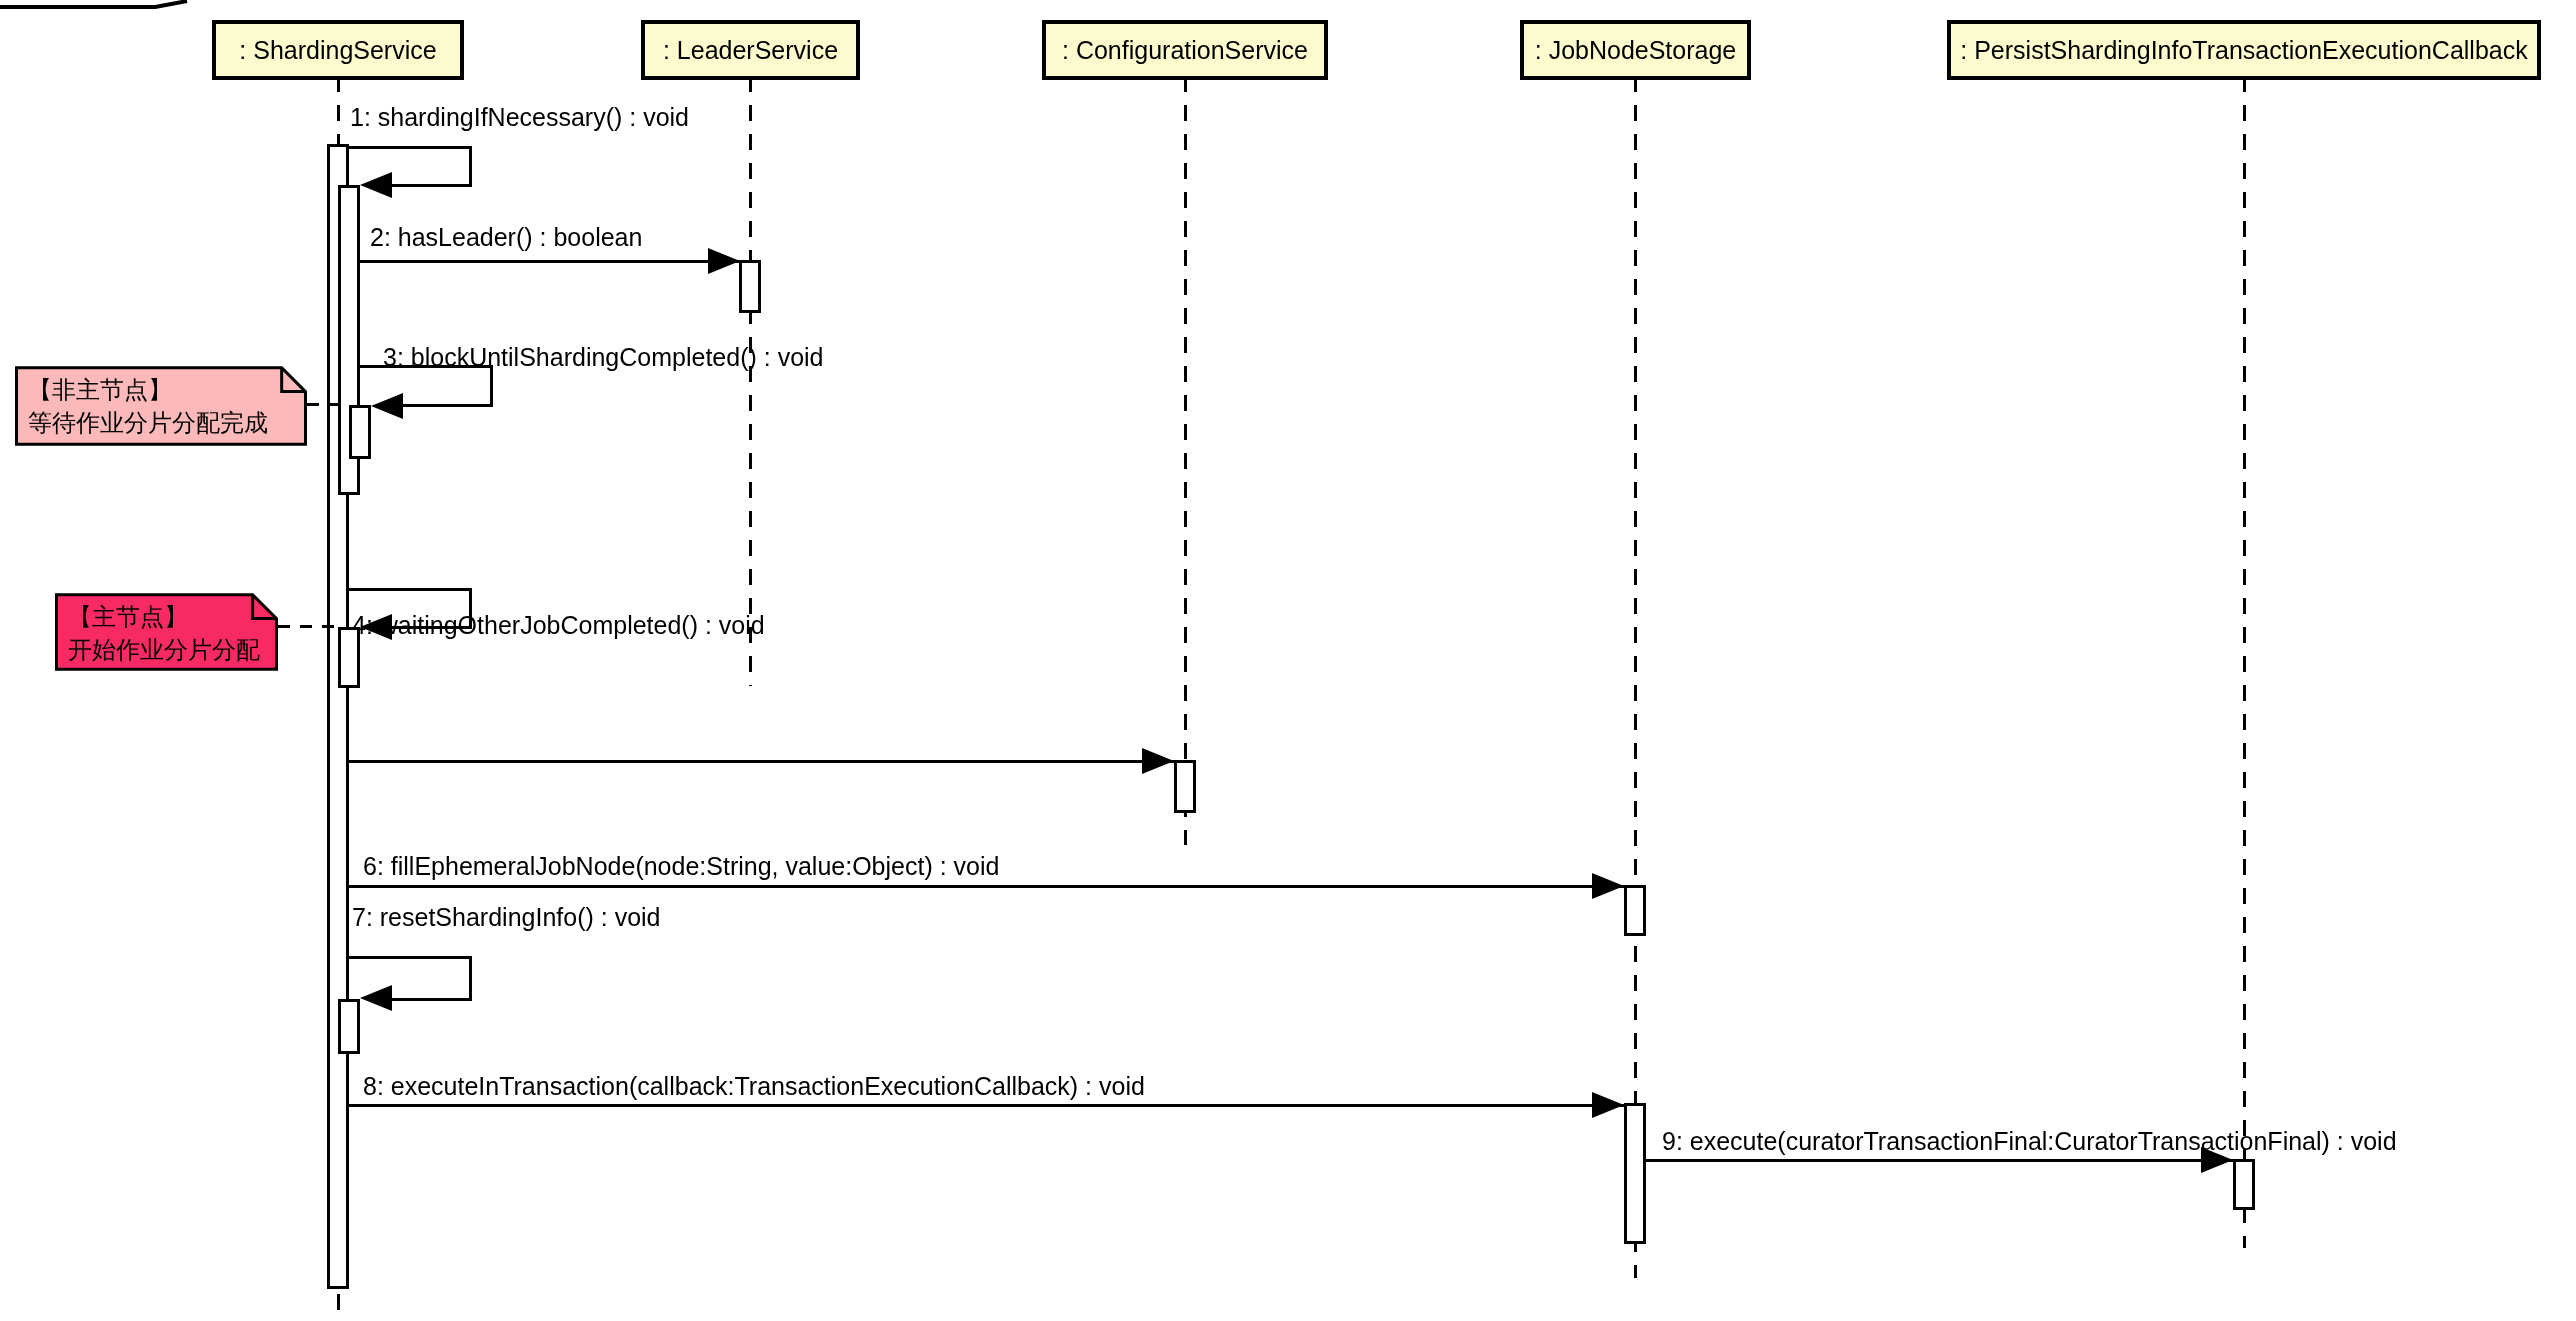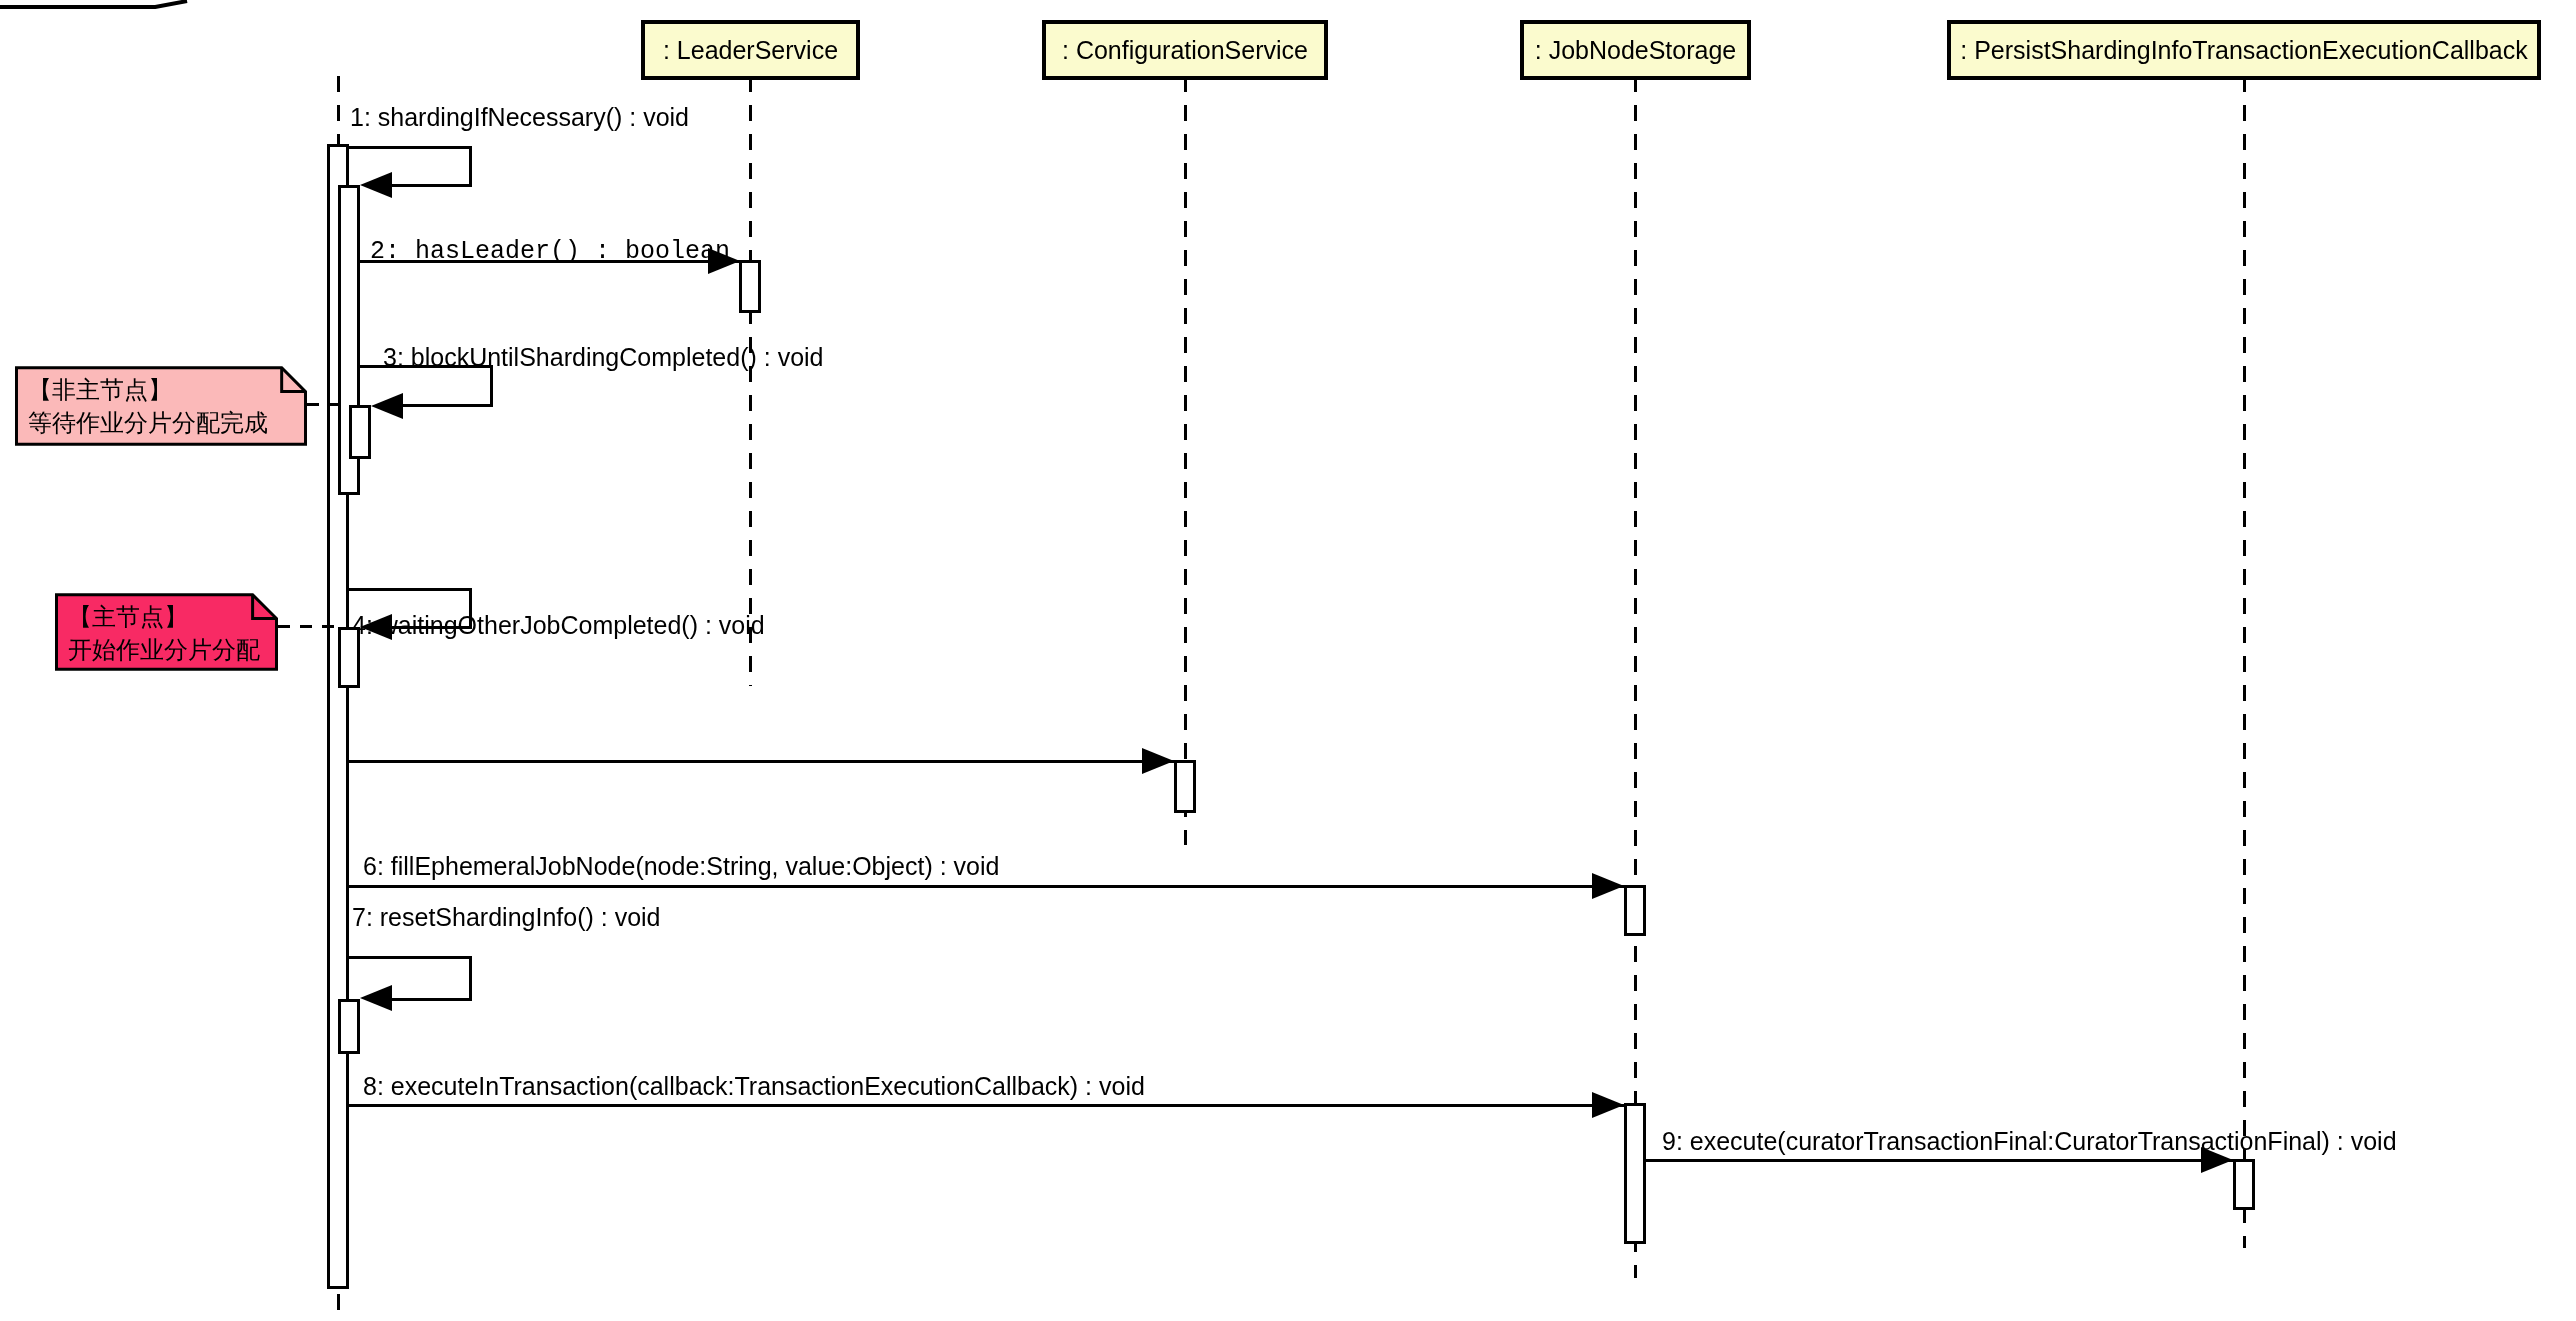--- a/index.html
+++ b/index.html
@@ -32,20 +32,23 @@
   <svg class="abs" style="left:0;top:0;" width="199" height="12" viewBox="0 0 200 12">
     <polyline points="0,7 156,7 188,1" fill="none" stroke="#000" stroke-width="4"></polyline>
   </svg>
 
   <div class="life" style="left:337px;top:76px;height:1246px;"></div>
   <div class="life" style="left:749px;top:76px;height:610px;"></div>
   <div class="life" style="left:1184px;top:76px;height:769px;"></div>
   <div class="life" style="left:1634px;top:76px;height:1202px;"></div>
   <div class="life" style="left:2243px;top:76px;height:1172px;"></div>
 
+  <div class="head" style="left:212px;width:252px;">
+    <span>: ShardingService</span>
+    </div>
   <div class="head" style="left:641px;width:219px;">
     <span>: LeaderService</span>
     </div>
   <div class="head" style="left:1042px;width:286px;">
     <span>: ConfigurationService</span>
     </div>
   <div class="head" style="left:1520px;width:231px;">
     <span>: JobNodeStorage</span>
     </div>
   <div class="head" style="left:1947px;width:594px;">
@@ -62,21 +65,21 @@
   <div class="act" style="left:1624px;top:885px;height:51px;"></div>
   <div class="act" style="left:1624px;top:1103px;height:141px;"></div>
   <div class="act" style="left:2233px;top:1159px;height:51px;"></div>
 
   <div class="lbl" style="left:350px;top:102px;">1: shardingIfNecessary() : void</div>
   <div class="hl" style="left:349px;top:146px;width:123px;"></div>
   <div class="vl" style="left:469px;top:146px;height:41px;"></div>
   <div class="hl" style="left:390px;top:184px;width:82px;"></div>
   <div class="al" style="left:360px;top:172px;"></div>
 
-  <div class="lbl" style="left:370px;top:237px;font-family:Liberation Mono, monospace;">2: hasLeader() : boolean</div>
+  <div class="lbl" style="left:370px;top:222px;">2: hasLeader() : boolean</div>
   <div class="hl" style="left:360px;top:260px;width:380px;"></div>
   <div class="ar" style="left:708px;top:248px;"></div>
 
   <div class="lbl" style="left:383px;top:342px;">3: blockUntilShardingCompleted() : void</div>
   <div class="hl" style="left:360px;top:365px;width:133px;"></div>
   <div class="vl" style="left:490px;top:365px;height:42px;"></div>
   <div class="hl" style="left:401px;top:404px;width:92px;"></div>
   <div class="al" style="left:371px;top:393px;"></div>
   <div class="dashh" style="left:307px;top:403px;width:32px;"></div>
 

